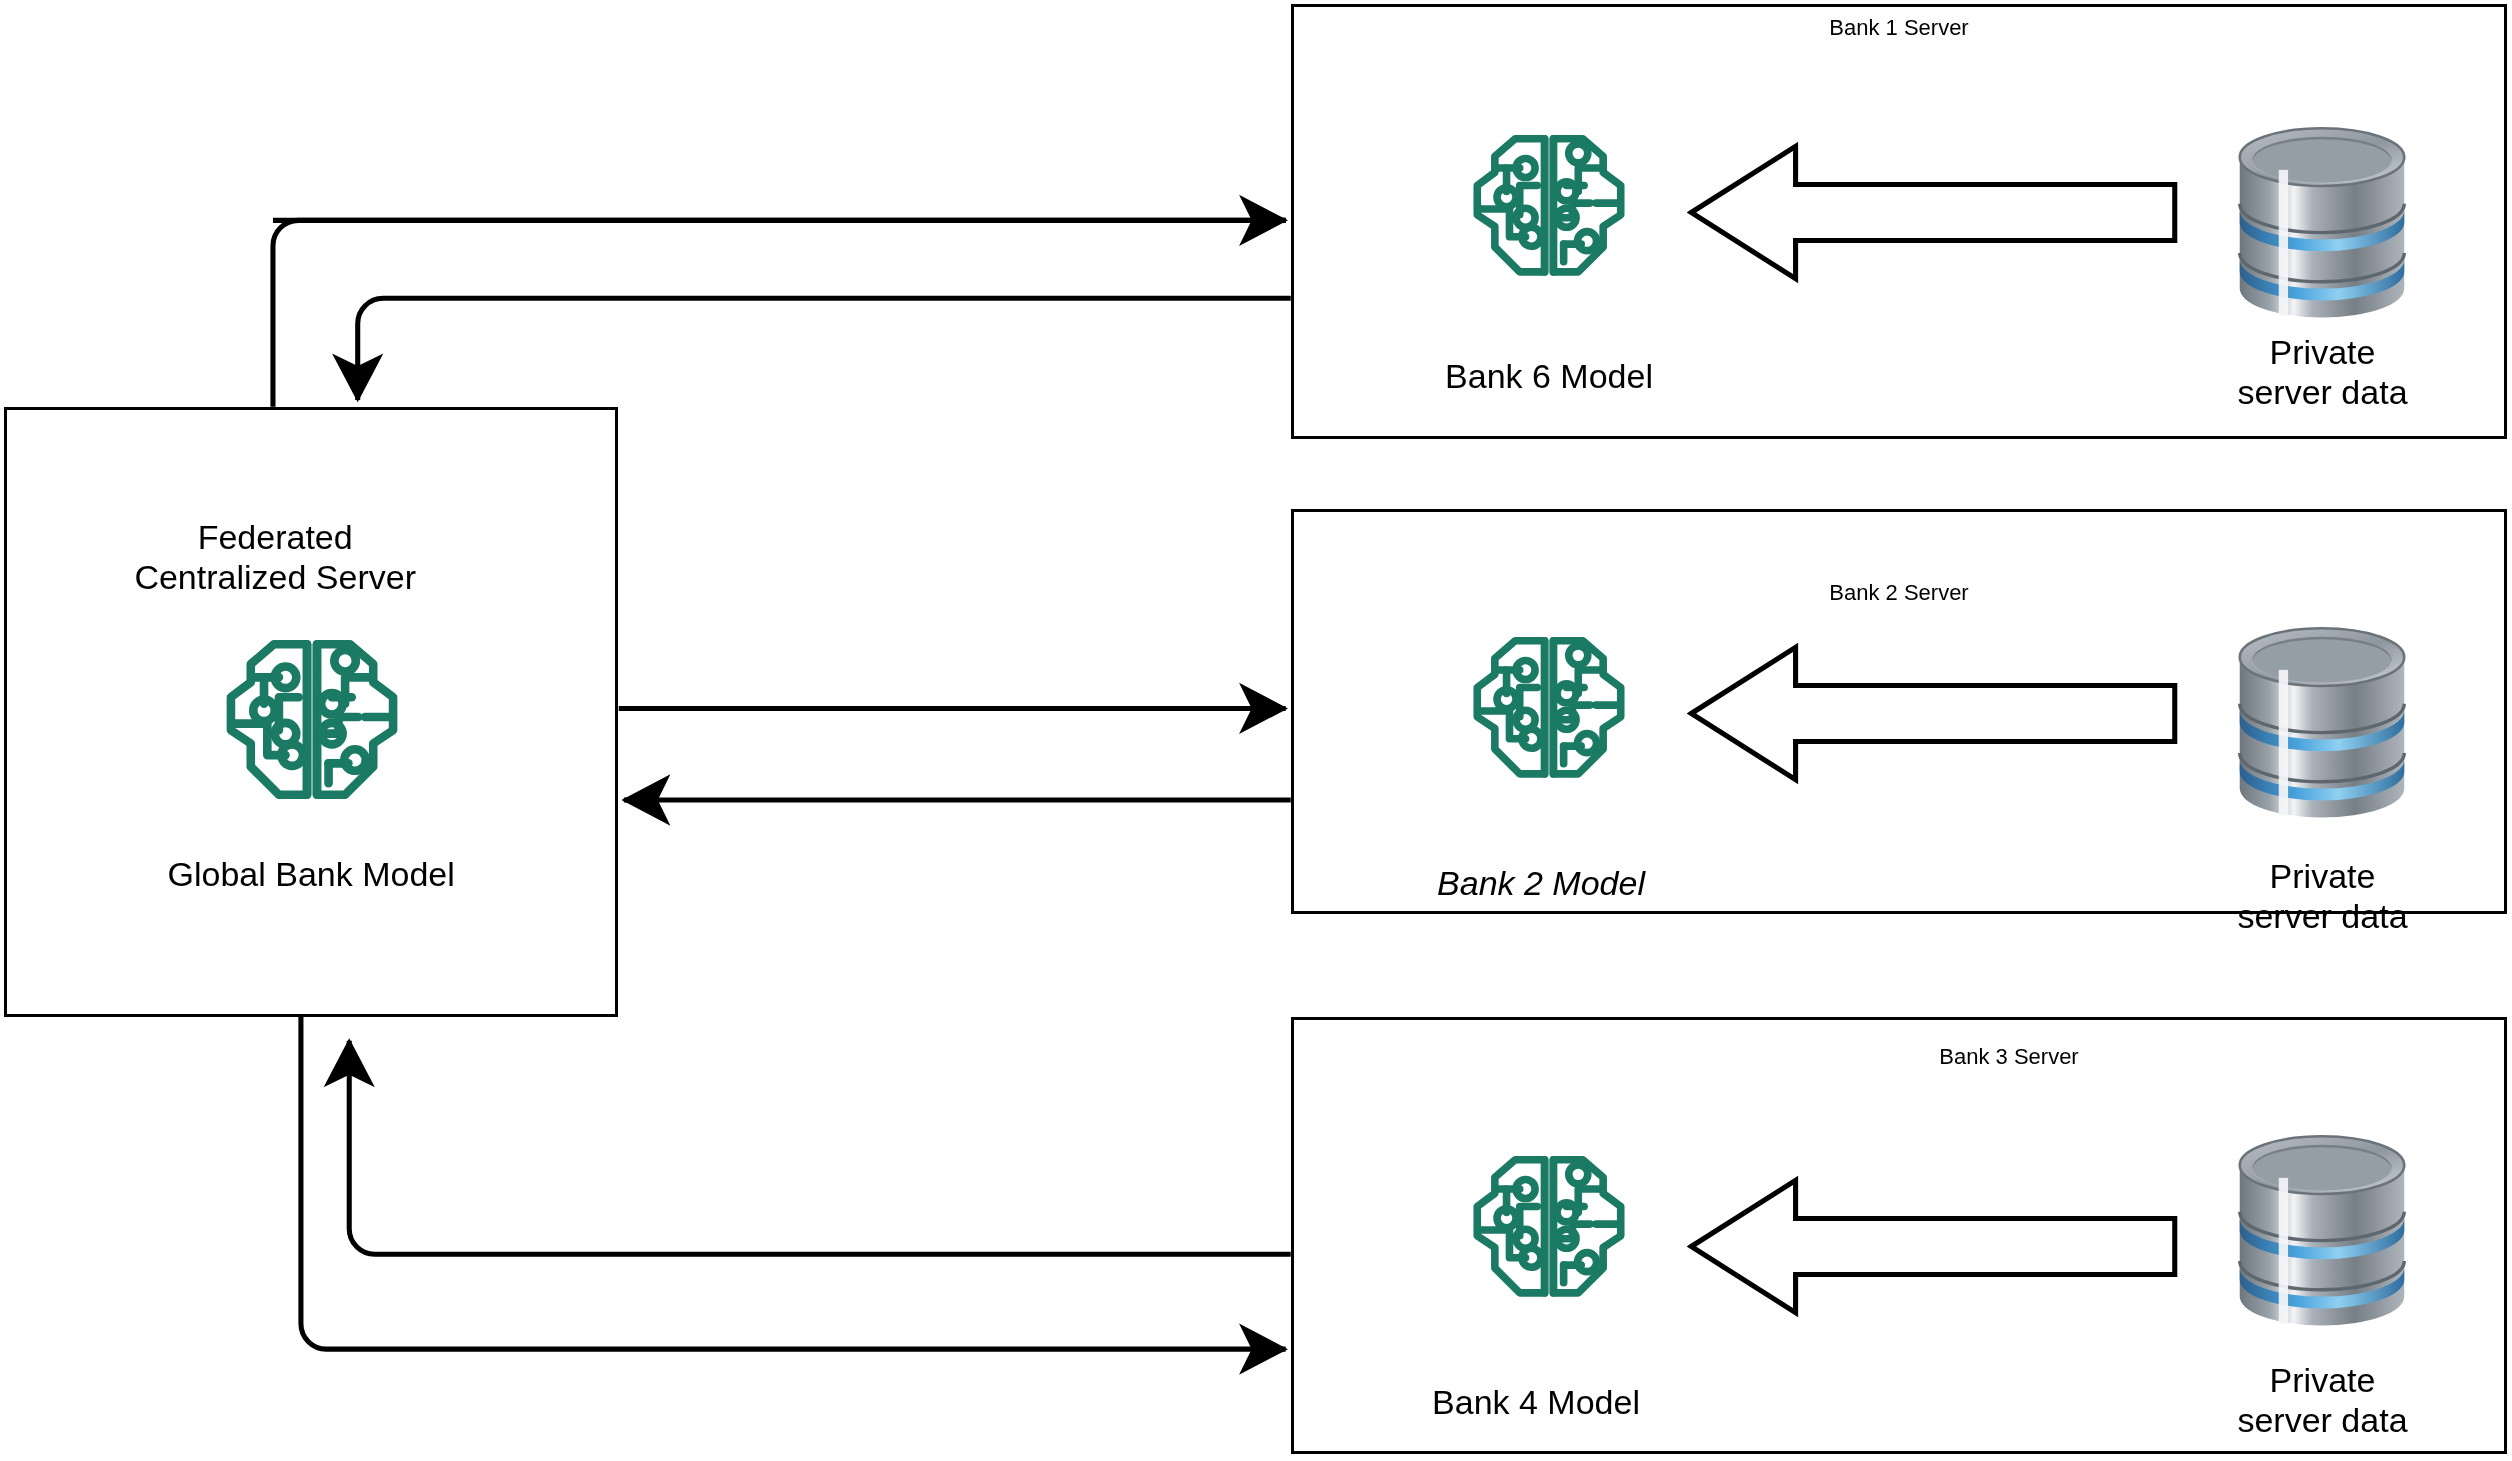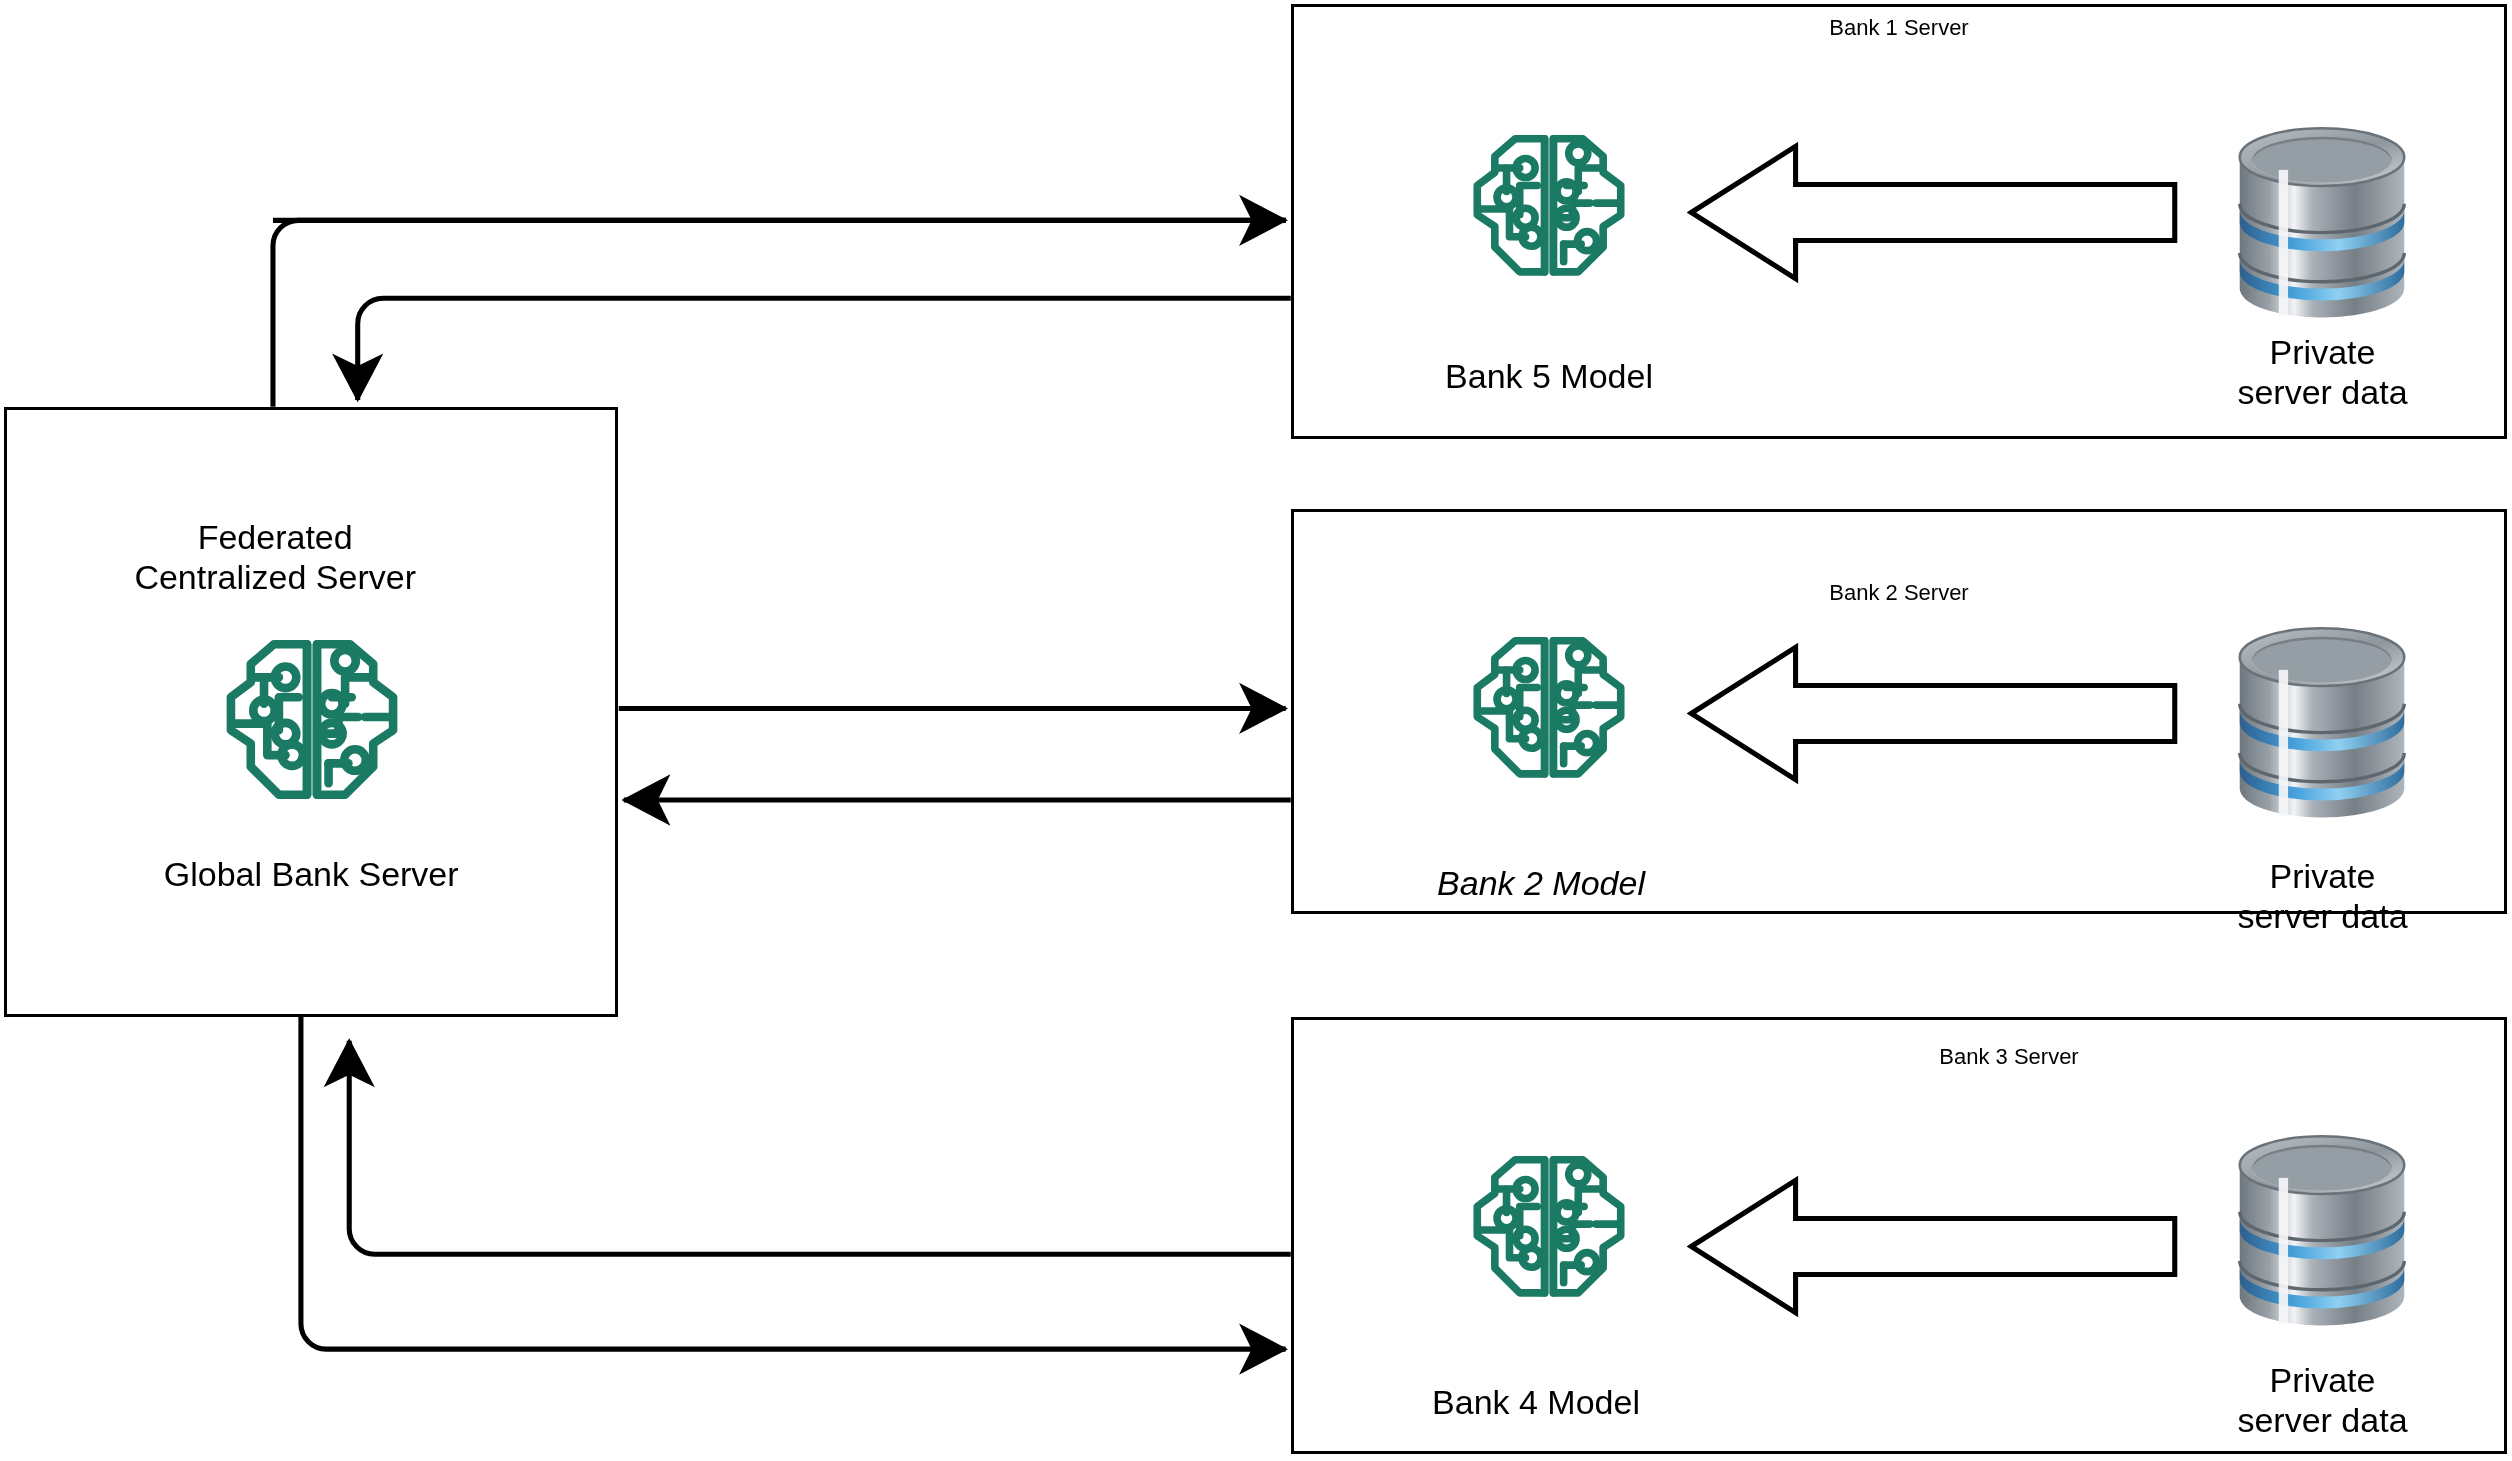--- a/index.html
+++ b/index.html
@@ -72,21 +72,21 @@
         <circle cx="44" cy="62" r="6.5"></circle>
         <circle cx="48" cy="75" r="6.5"></circle>
         <circle cx="80" cy="18" r="6.5"></circle>
         <circle cx="72" cy="44" r="6.5"></circle>
         <circle cx="72" cy="62" r="6.5"></circle>
         <circle cx="86" cy="78" r="6.5"></circle>
       </g>
     </svg>
   </div>
 
-  <div class="lbl node-label" style="left:4.2px;top:854px;width:614px;">Global Bank Server</div>
+  <div class="lbl node-label" style="left:4.2px;top:854px;width:614px;">Global Bank Model</div>
 
   <div class="panel bank1"></div>
   <div class="lbl panel-title" style="left:1291px;top:15.3px;width:1216px;">Bank 1 Server</div>
 
   <div class="icon-abs" style="left:1458px;top:127px;width:182px;height:161px;">
     <svg viewBox="0 0 120 110" width="182" height="161" xmlns="http://www.w3.org/2000/svg">
       <g fill="none" stroke="#1a7a63" stroke-width="5.2" stroke-linejoin="round" stroke-linecap="round">
         <path d="M57 8 L37 8 L23 20 L23 31 L11 40 L11 60 L23 68 L23 82 L40 99 L57 99 Z"></path>
         <path d="M63 8 L83 8 L97 20 L97 31 L109 40 L109 60 L97 68 L97 82 L80 99 L63 99 Z"></path>
         <line x1="57" y1="8" x2="57" y2="99"></line>
@@ -105,21 +105,21 @@
         <circle cx="31" cy="48" r="6.5"></circle>
         <circle cx="44" cy="62" r="6.5"></circle>
         <circle cx="48" cy="75" r="6.5"></circle>
         <circle cx="80" cy="18" r="6.5"></circle>
         <circle cx="72" cy="44" r="6.5"></circle>
         <circle cx="72" cy="62" r="6.5"></circle>
         <circle cx="86" cy="78" r="6.5"></circle>
       </g>
     </svg>
   </div>
-  <div class="lbl node-label" style="left:1390px;top:356px;width:318px;">Bank 5 Model</div>
+  <div class="lbl node-label" style="left:1390px;top:356px;width:318px;">Bank 6 Model</div>
 
   <div class="icon-abs" style="left:1687px;top:136px;width:492px;height:153px;">
     <svg viewBox="0 0 580 180" width="492" height="153" xmlns="http://www.w3.org/2000/svg">
       <path d="M5 90 L128 12 L128 57 L575 57 L575 123 L128 123 L128 168 Z" fill="#ffffff" stroke="#000" stroke-width="6" stroke-linejoin="miter"></path>
     </svg>
   </div>
 
   <div class="icon-abs" style="left:2216px;top:119px;width:212px;height:212px;">
     <svg viewBox="0 0 250 250" width="212" height="212" xmlns="http://www.w3.org/2000/svg">
       <defs>

